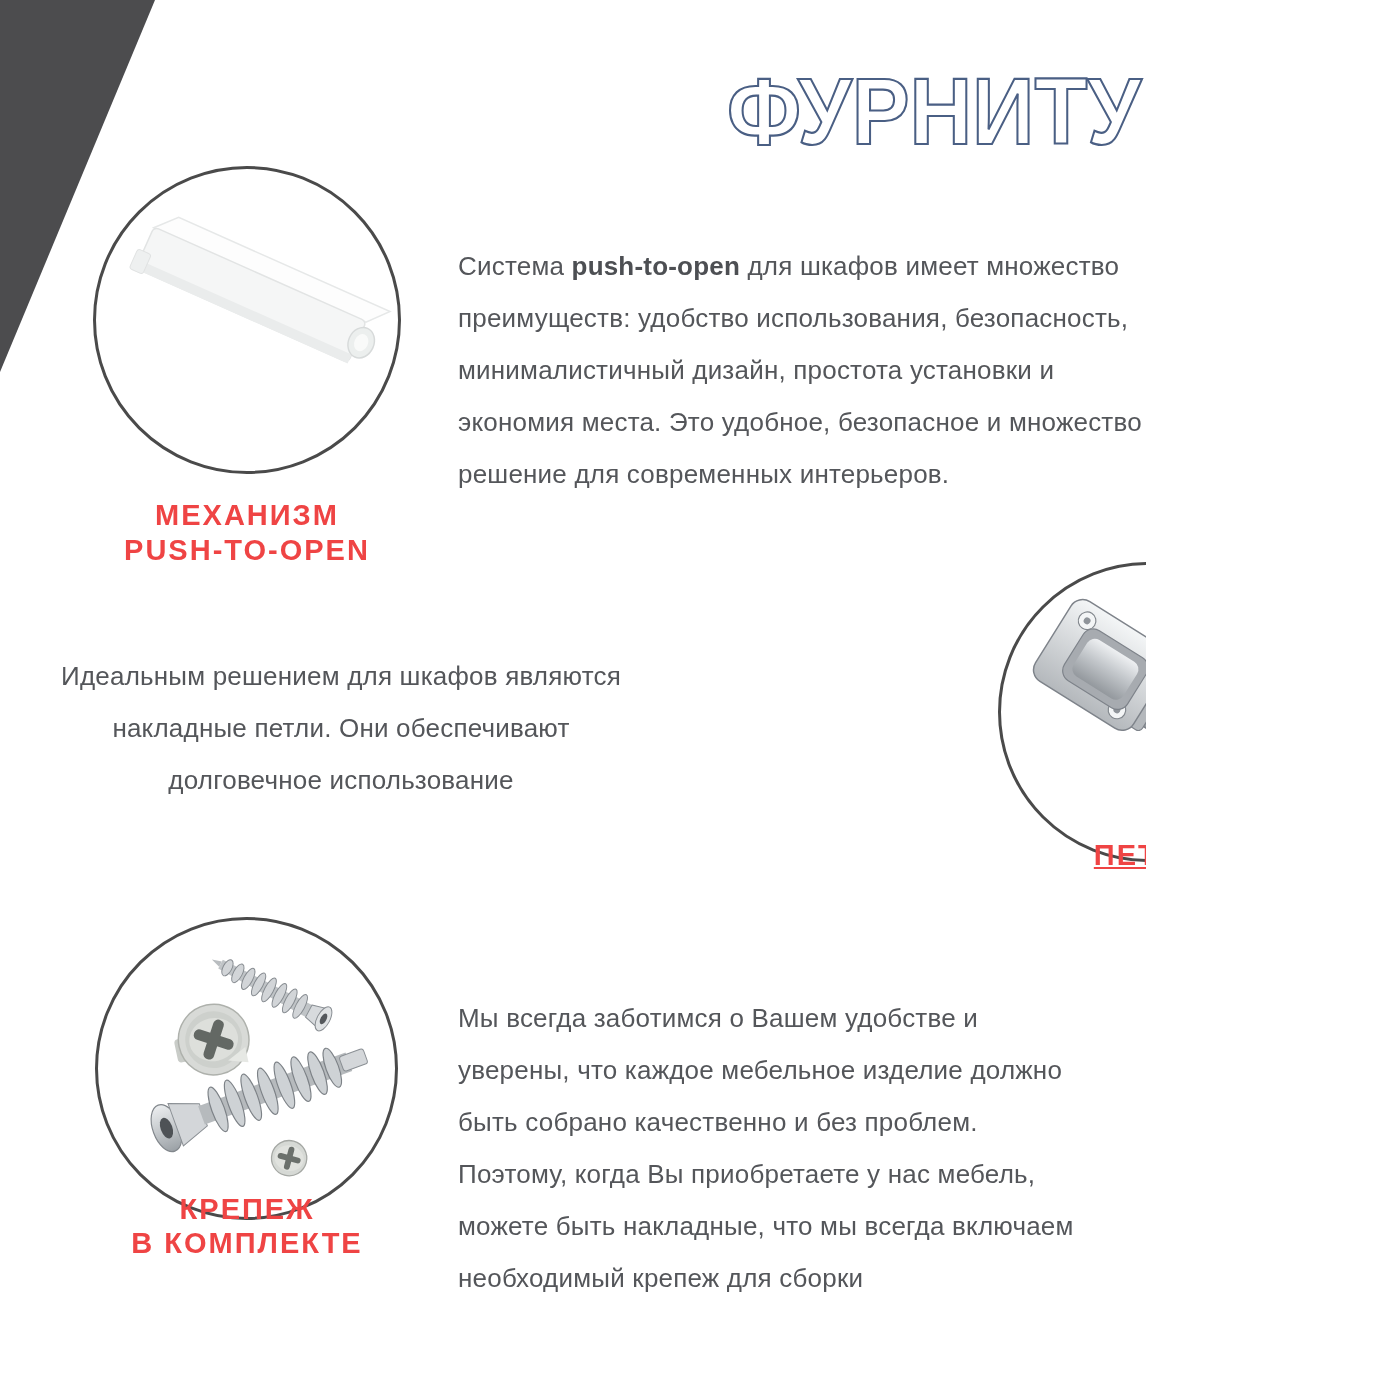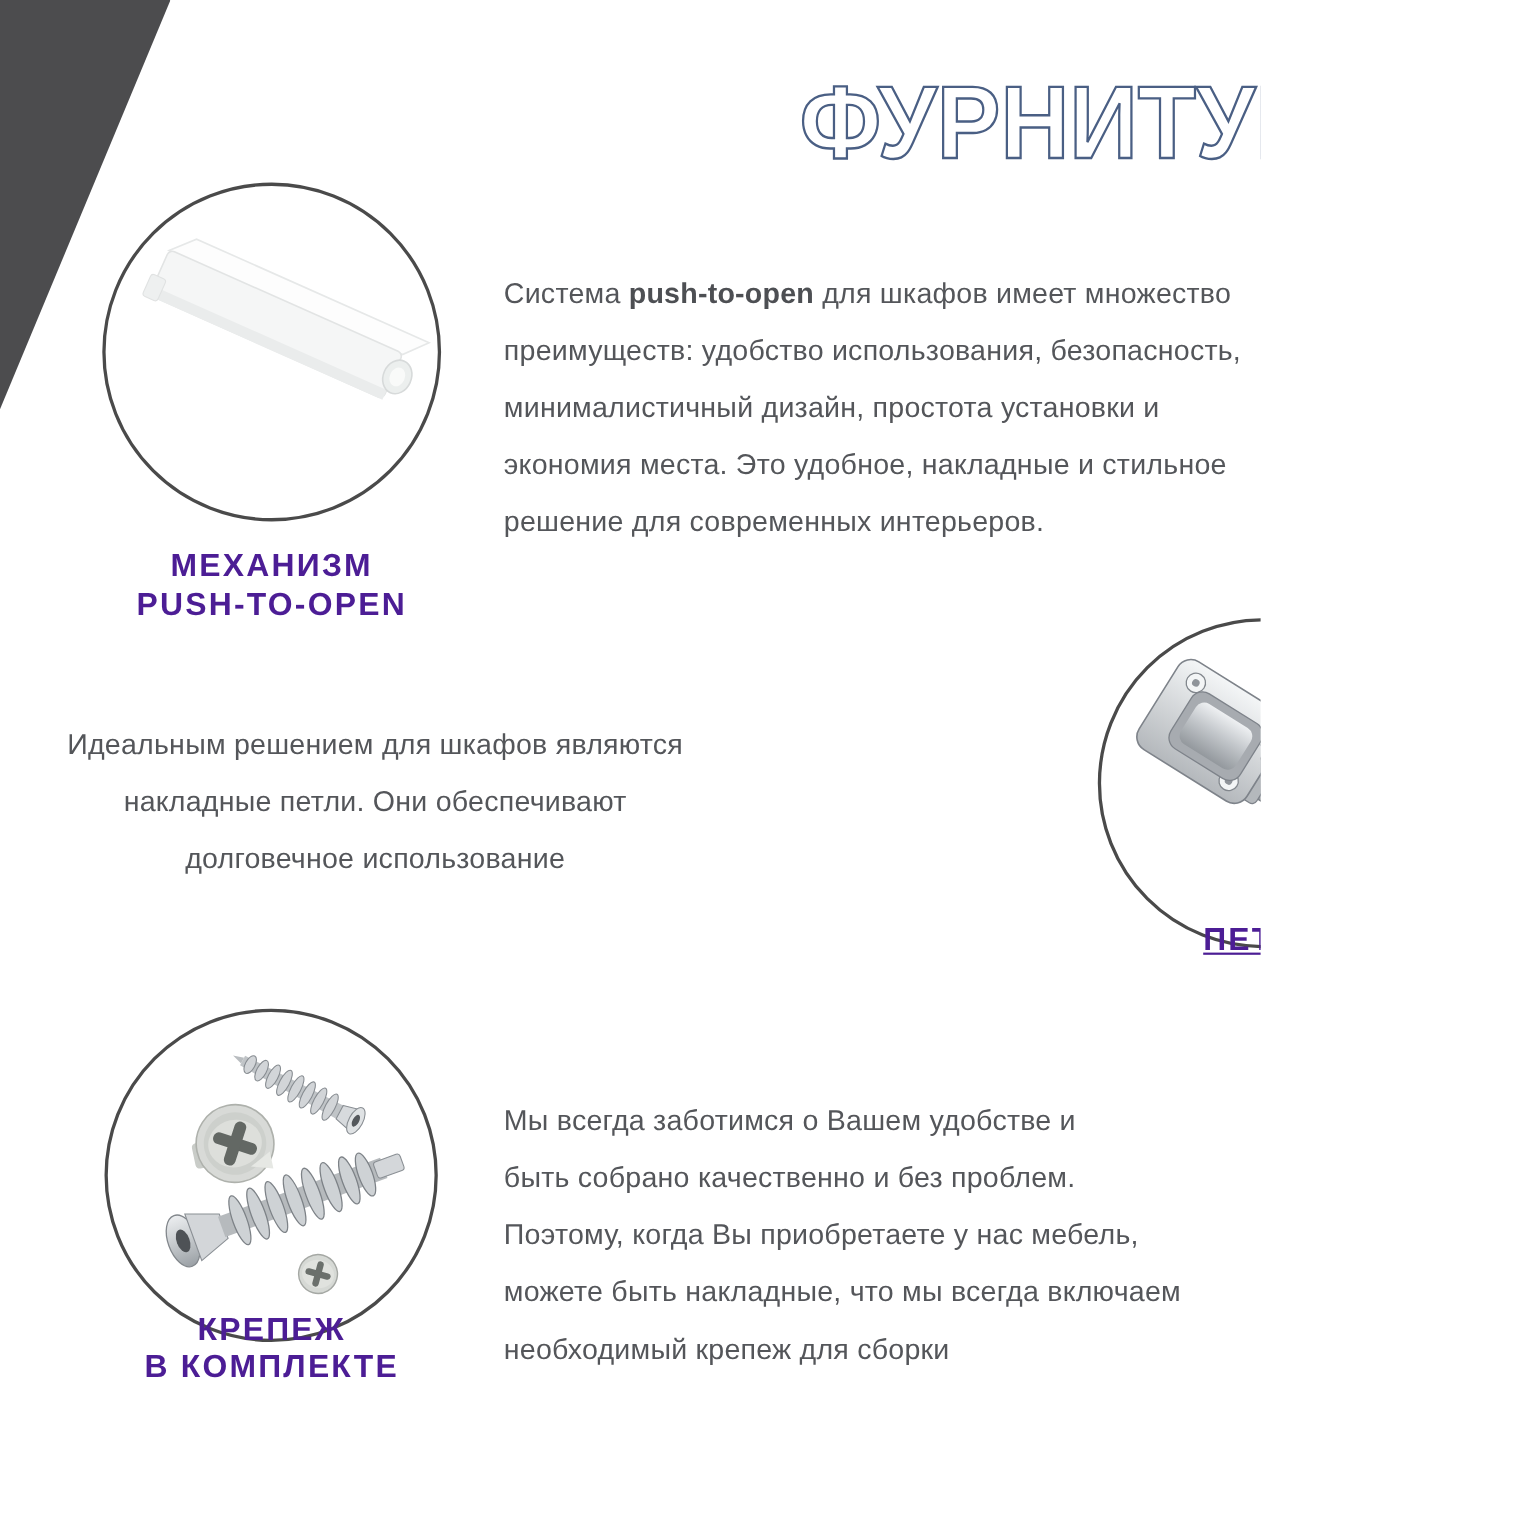--- a/index.html
+++ b/index.html
@@ -19,21 +19,21 @@
   .photo-circle{
     position:absolute;border:3px solid #4a4a4a;border-radius:50%;
     background:#ffffff;box-sizing:border-box;overflow:hidden;
   }
   .c1{left:93px;top:166px;width:308px;height:308px;}
   .c2{left:998px;top:562px;width:300px;height:300px;}
   .c3{left:95px;top:917px;width:303px;height:303px;}
   .photo-circle svg{display:block;width:100%;height:100%;}
 
   .caption{
-    position:absolute;text-align:center;color:#4c1d95;font-weight:bold;
+    position:absolute;text-align:center;color:#ef4444;font-weight:bold;
     font-size:29px;line-height:35px;letter-spacing:2px;
   }
   .cap1{left:57px;top:498px;width:380px;}
   .cap2{left:995px;top:838px;width:306px;text-decoration:underline;}
   .cap3{left:57px;top:1192px;width:380px;line-height:34px;}
 
   .para{
     position:absolute;color:#54565a;font-size:26px;line-height:52px;
     letter-spacing:0.2px;
   }
@@ -68,21 +68,21 @@
   </div>
   <div class="caption cap1">
     <div>МЕХАНИЗМ</div>
     <div>PUSH-TO-OPEN</div>
   </div>
 
   <div class="para p1">
     <div><span>Система </span><b>push-to-open</b><span> для шкафов имеет множество</span></div>
     <div>преимуществ: удобство использования, безопасность,</div>
     <div>минималистичный дизайн, простота установки и</div>
-    <div>экономия места. Это удобное, накладные и стильное</div>
+    <div>экономия места. Это удобное, безопасное и множество</div>
     <div>решение для современных интерьеров.</div>
   </div>
 
   <div class="para p2">
     <div>Идеальным решением для шкафов являются</div>
     <div>накладные петли. Они обеспечивают</div>
     <div>долговечное использование</div>
   </div>
 
   <div class="photo-circle c2">
@@ -193,19 +193,20 @@
       </g>
     </svg>
   </div>
   <div class="caption cap3">
     <div>КРЕПЕЖ</div>
     <div>В КОМПЛЕКТЕ</div>
   </div>
 
   <div class="para p3">
     <div>Мы всегда заботимся о Вашем удобстве и</div>
+    <div>уверены, что каждое мебельное изделие должно</div>
     <div>быть собрано качественно и без проблем.</div>
     <div>Поэтому, когда Вы приобретаете у нас мебель,</div>
     <div>можете быть накладные, что мы всегда включаем</div>
     <div>необходимый крепеж для сборки</div>
   </div>
 
 </div>
 
 </body></html>

